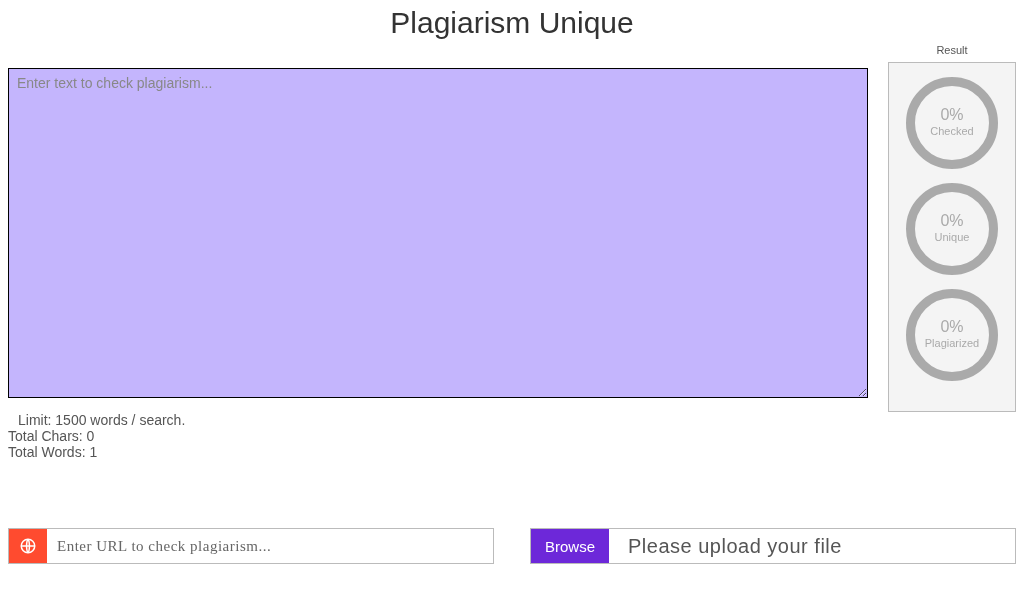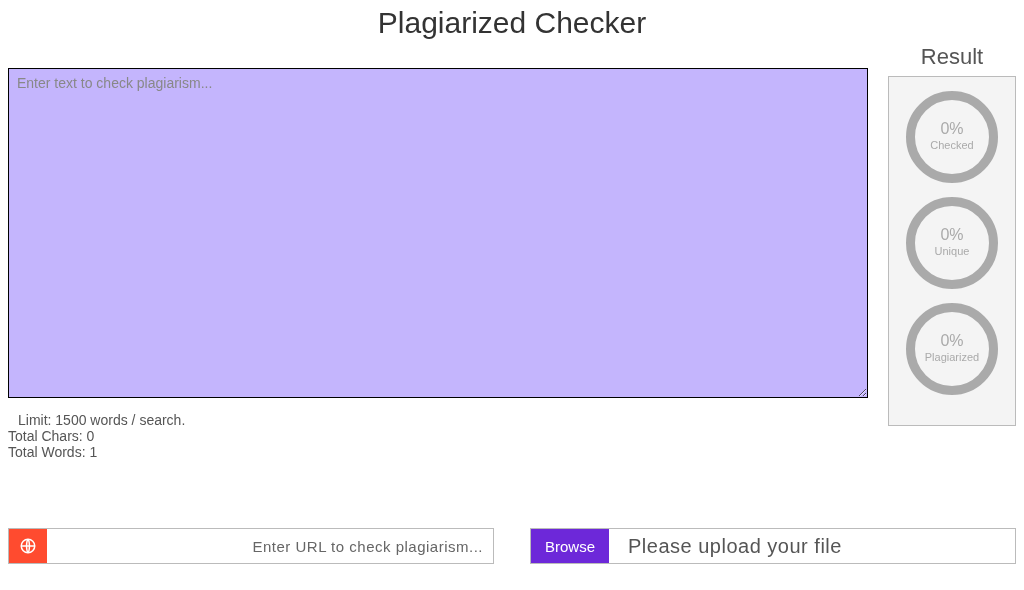--- a/index.html
+++ b/index.html
@@ -68,21 +68,21 @@
       border: 1px solid #bbb;
       background: #f4f4f4;
       padding-bottom: 20px;
     }
     .result-panel-wrap {
       margin-top: -24px;
       width: 128px;
     }
     .result-title-outer {
       text-align: center;
-      font-size: 22px;
+      font-size: 11px;
       color: #555;
       margin-bottom: 6px;
     }
     .gauge {
       width: 92px;
       height: 92px;
       border-radius: 50%;
       border: 9px solid #aaa;
       margin: 14px auto 10px;
       display: flex;
@@ -122,25 +122,24 @@
       display: flex;
       align-items: center;
       justify-content: center;
       color: #fff;
     }
     .url-input {
       flex: 1;
       border: none;
       padding: 0 10px;
       font-size: 15px;
-      font-family: Liberation Sans, sans-serif;
+      font-family: Liberation Serif, serif;
       color: #555;
       outline: none;
       letter-spacing: 0.5px;
-      text-align: right;
     }
     .url-input::placeholder {
       color: #666;
     }
     .browse-btn {
       background: #6d28d9;
       color: #fff;
       border: none;
       padding: 7px 14px;
       font-size: 15px;
@@ -153,21 +152,21 @@
       font-size: 20px;
       color: #555;
       display: flex;
       align-items: center;
       letter-spacing: 0.5px;
     }
   </style>
 </head>
 <body>
 
-<h1 class="page-title">Plagiarized Checker</h1>
+<h1 class="page-title">Plagiarism Unique</h1>
 
 <div class="main-area">
   <div class="left-col">
     <textarea class="text-input" placeholder="Enter text to check plagiarism..." style=""></textarea>
     <div class="stats-row">
       <div class="stat-limit">Limit: 1500 words / search.</div>
       <div class="stat-chars">Total Chars: 0</div>
       <div class="stat-words">Total Words: 1</div>
     </div>
   </div>

